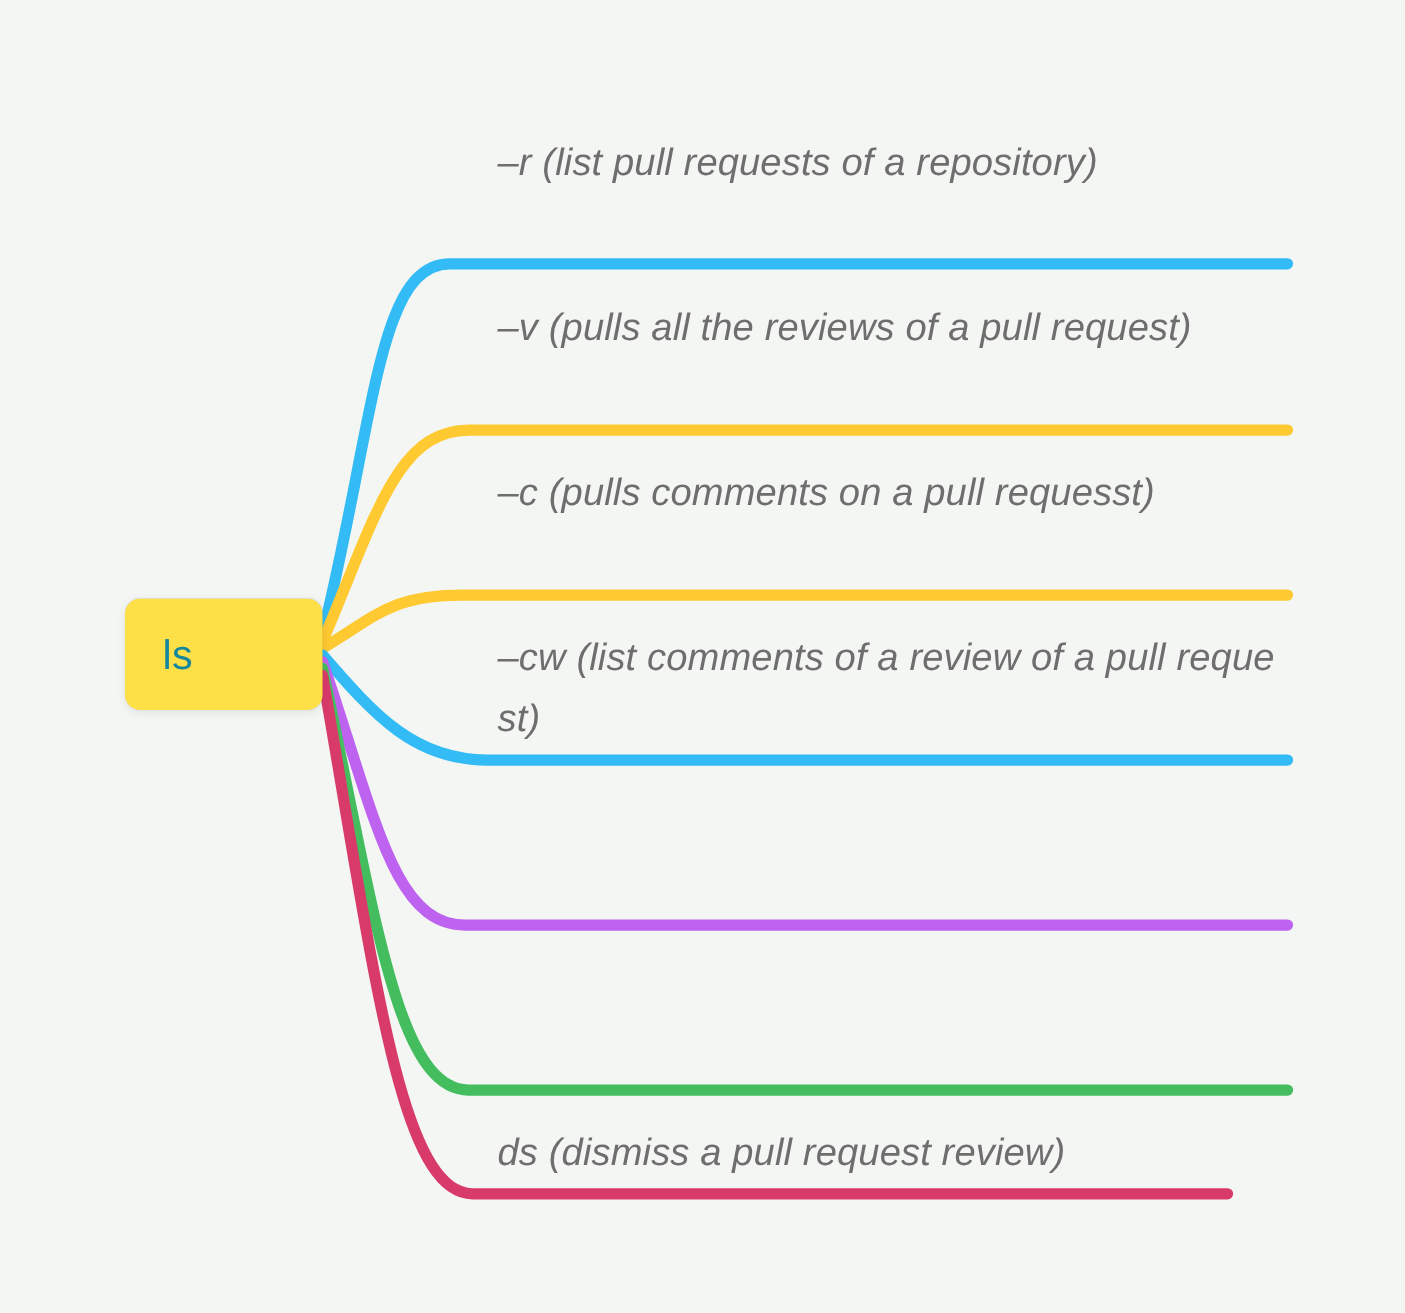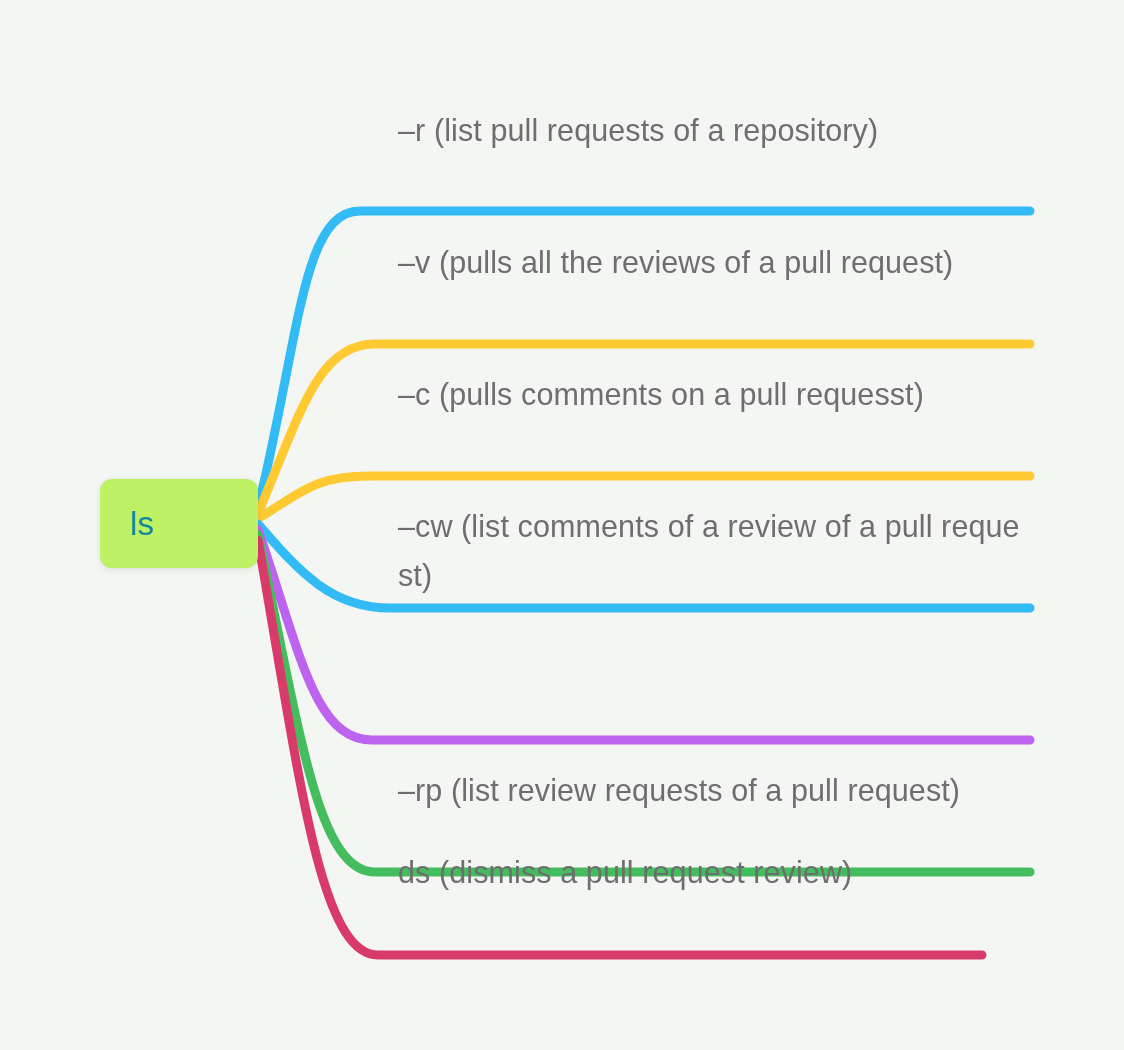--- a/index.html
+++ b/index.html
@@ -26,21 +26,21 @@
     width: 1124px;
     height: 1050px;
     pointer-events: none;
   }
   .root-node {
     position: absolute;
     left: 100px;
     top: 479px;
     width: 158px;
     height: 89px;
-    background: #bef264;
+    background: #fde047;
     border-radius: 12px;
     box-shadow: 0 2px 7px rgba(60,70,60,0.10), 0 0 1px rgba(60,70,60,0.12);
     box-sizing: border-box;
     display: flex;
     align-items: center;
   }
   .root-label {
     font-size: 33px;
     color: #14879e;
     padding-left: 30px;
@@ -52,20 +52,21 @@
     position: absolute;
     left: 398px;
     width: 622px;
     color: #6e6e6e;
     font-size: 30.5px;
     line-height: 49px;
     letter-spacing: 0.1px;
     word-break: break-all;
     overflow-wrap: anywhere;
     white-space: normal;
+    font-style: italic;
   }
 </style>
 </head>
 <body>
 
 <div id="canvas">
 
   <svg id="edges" viewBox="0 0 1124 1050" width="1124" height="1050" xmlns="http://www.w3.org/2000/svg">
       <path d="M 258 507.8 C 300 335.656, 302 211, 360 211 L 1030 211" fill="none" stroke="#33bbf5" stroke-width="9" stroke-linecap="round" stroke-linejoin="round"></path>
       <path d="M 258 513.2 C 300 415.064, 317 344, 375 344 L 1030 344" fill="none" stroke="#ffc932" stroke-width="9" stroke-linecap="round" stroke-linejoin="round"></path>
@@ -77,16 +78,15 @@
     </svg>
 
   <div class="root-node">
     <span class="root-label">ls</span>
   </div>
 
   <div class="leaf" style="top:106px">–r  (list pull requests of a repository)</div>
   <div class="leaf" style="top:238px">–v  (pulls all the reviews of a pull request)</div>
   <div class="leaf" style="top:370px">–c  (pulls comments on a pull requesst)</div>
   <div class="leaf" style="top:502px">–cw (list comments of a review of a pull request)</div>
-  <div class="leaf" style="top:766px">–rp  (list review requests of a pull request)</div>
-  <div class="leaf" style="top:848px">ds (dismiss a pull request review)</div>
+  <div class="leaf" style="top:898px">ds (dismiss a pull request review)</div>
 
 </div>
 
 </body></html>

